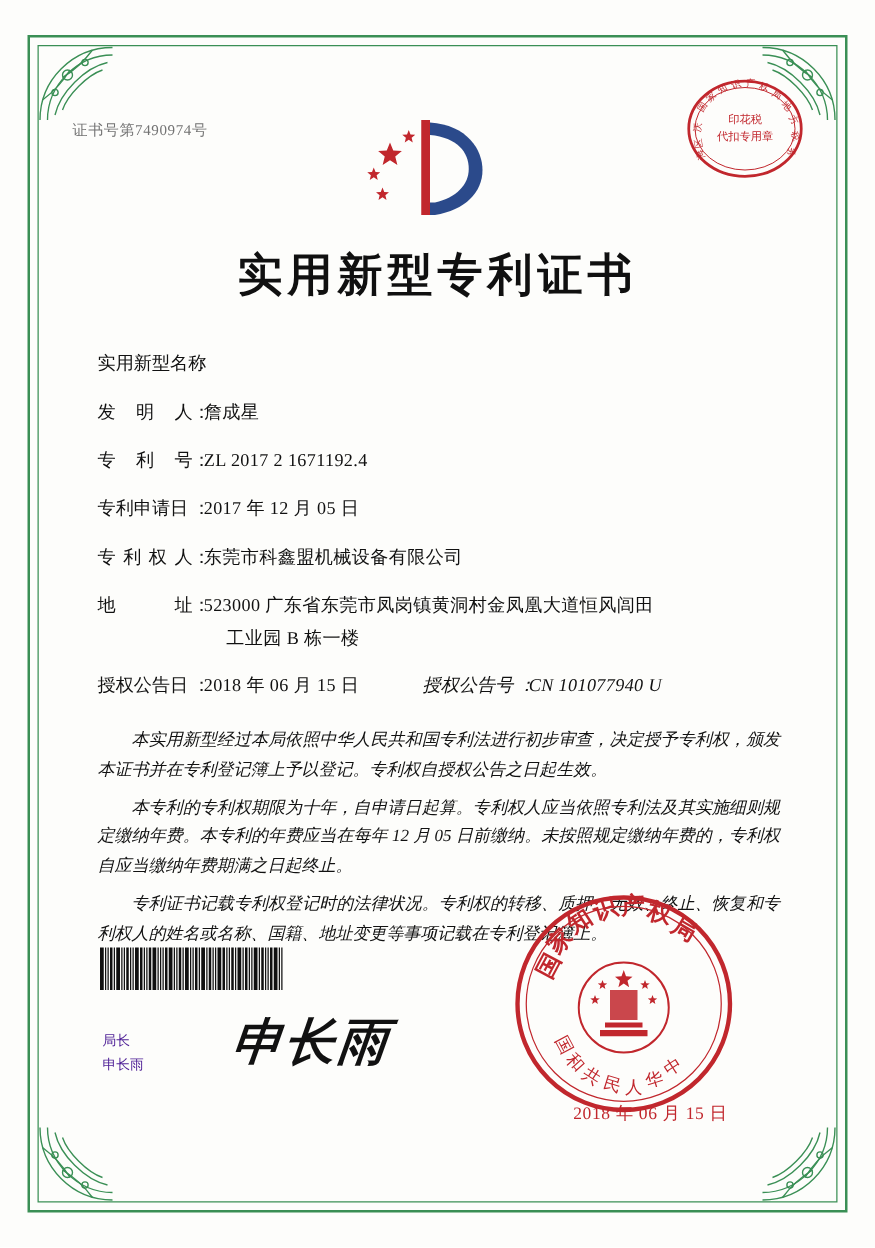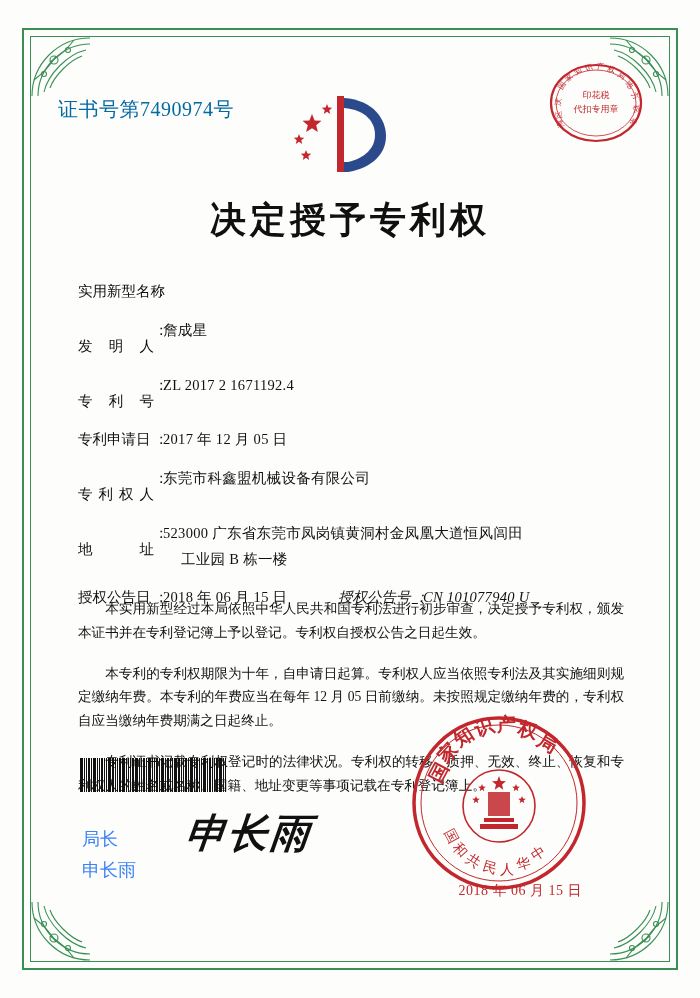--- a/index.html
+++ b/index.html
@@ -47,23 +47,23 @@
   .corner svg { display: block; }
   .corner.tl { left: 24px; top: 30px; }
   .corner.tr { right: 24px; top: 30px; transform: scaleX(-1); }
   .corner.bl { left: 24px; bottom: 30px; transform: scaleY(-1); }
   .corner.br { right: 24px; bottom: 30px; transform: scale(-1,-1); }
 
   
   .cert-number {
     position: absolute;
     left: 58px; top: 96px;
-    font-size: 20px;
+    font-size: 12px;
     letter-spacing: 0.5px;
-    color: #0369a1;
+    color: #737373;
   }
 
   .logo {
     position: absolute;
     left: 282px; top: 88px;
     width: 120px; height: 92px;
   }
 
   .red-seal {
     position: absolute;
@@ -99,21 +99,20 @@
   }
   .field-label {
     white-space: nowrap;
     color: #111;
   }
   .field-label.spread {
     display: inline-block;
     width: 76px;
     text-align: justify;
     text-align-last: justify;
-    margin-top: 16px;
   }
   .field-label.plain {
     display: inline-block;
     width: 76px;
   }
   .field-sep {
     width: 9px;
     display: inline-block;
   }
   .field-value {
@@ -138,41 +137,42 @@
     position: absolute;
     left: 78px;
     top: 580px;
     width: 546px;
     font-size: 13.6px;
     line-height: 1.75;
     text-align: justify;
     color: #111;
   }
   .body-text p {
-    margin: 17px 0 6px 0;
+    margin: 0 0 6px 0;
     text-indent: 2em;
+    font-style: italic;
   }
 
   
   .barcode {
     position: absolute;
     left: 80px; top: 758px;
     width: 165px; height: 34px;
     display: flex;
     align-items: flex-end;
   }
   .barcode .bar { background: #111; margin-right: 1px; height: 100%; }
 
   
   .sign-label {
     position: absolute;
     left: 82px; top: 824px;
-    font-size: 18px;
+    font-size: 11px;
     line-height: 1.7;
-    color: #3b82f6;
+    color: #4c1d95;
   }
   .signature-script {
     position: absolute;
     left: 186px; top: 806px;
     font-size: 40px;
     font-family: "Liberation Serif", serif;
     font-style: italic;
     font-weight: bold;
     color: #111;
     letter-spacing: 2px;
@@ -306,21 +306,21 @@
         <text x="83" y="32" transform="rotate(58 83 32)">方</text>
         <text x="85" y="44" transform="rotate(74 85 44)">税</text>
         <text x="83" y="56" transform="rotate(92 83 56)">务</text>
         <text x="14" y="56" transform="rotate(-100 14 56)">区</text>
         <text x="12" y="44" transform="rotate(-82 12 44)">沃</text>
         <text x="16" y="64" transform="rotate(-118 16 64)">海</text>
       </g>
     </svg>
   </div>
 
-  <div class="title">决定授予专利权</div>
+  <div class="title">实用新型专利证书</div>
 
   <div class="fields">
 
     <div class="field-row">
       <span class="field-label plain">实用新型名称</span>
       <span class="field-sep">：</span>
     </div>
 
     <div class="field-row">
       <span class="field-label spread">发明人</span>

